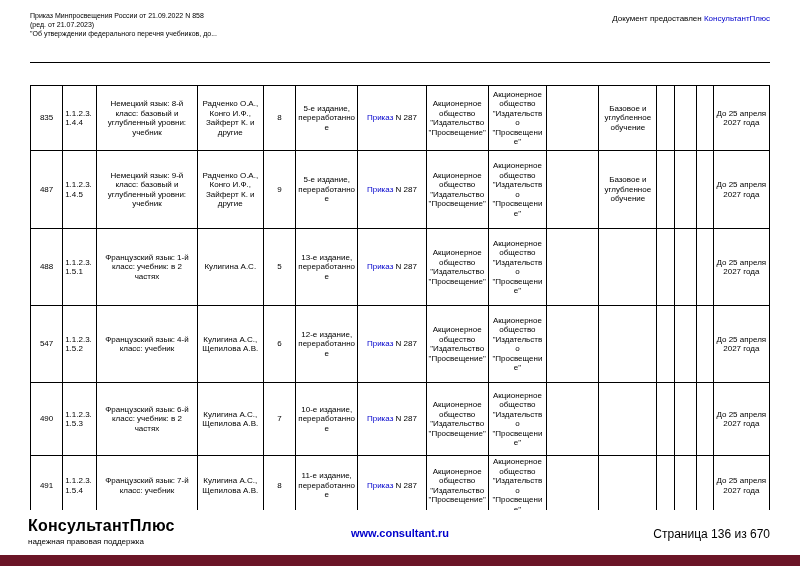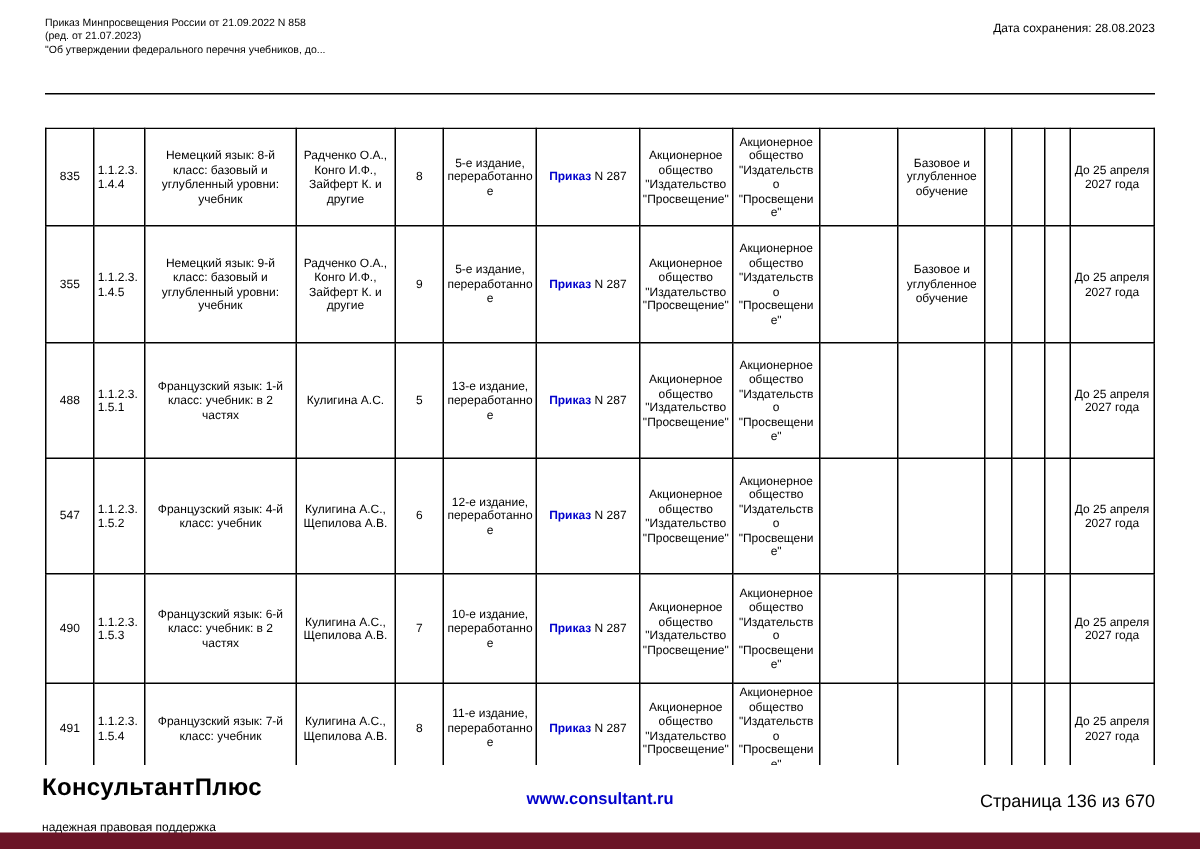--- a/index.html
+++ b/index.html
@@ -24,42 +24,42 @@
     font-size:8px; line-height:9.5px; padding:1px 2px;
     overflow:hidden; word-wrap:break-word; overflow-wrap:break-word;
   }
   td.c-code { text-align:left; word-break:break-all; }
   #table-body tr:nth-child(1){ height:65px; }
   #table-body tr:nth-child(2){ height:78px; }
   #table-body tr:nth-child(3){ height:77px; }
   #table-body tr:nth-child(4){ height:77px; }
   #table-body tr:nth-child(5){ height:73px; }
   #table-body tr:nth-child(6){ height:54px; }
-  .link { color:var(--link); cursor:pointer;font-weight:bold; }
+  .link { color:var(--link); cursor:pointer; }
 
   
   .footer-brand { position:absolute; left:28px; top:517px; }
   .brand-name { font-size:16px; font-weight:bold; letter-spacing:0.2px; }
-  .brand-sub { font-size:8px; margin-top:12px; }
+  .brand-sub { font-size:8px; margin-top:2px; }
   .footer-site { position:absolute; left:0; top:527px; width:800px; text-align:center;
                  font-size:11px; font-weight:bold; color:var(--link); }
   .footer-site span { cursor:pointer; }
   .footer-page { position:absolute; right:30px; top:527px; font-size:12px; }
   .bottom-bar { position:absolute; left:0; bottom:0; width:800px; height:11px; background:var(--bar); }
 </style>
 </head>
 <body>
 
 <div class="hdr-left">
   <div>Приказ Минпросвещения России от 21.09.2022 N 858</div>
   <div>(ред. от 21.07.2023)</div>
   <div>"Об утверждении федерального перечня учебников, до...</div>
 </div>
 <div class="hdr-right">
-  <div>Дата сохранения: 28.08.2023</div>
+  <div><span>Документ предоставлен </span><span class="hdr-link">КонсультантПлюс</span></div>
 </div>
 <div class="rule"></div>
 
 <div class="table-wrap">
   <table>
     <colgroup>
       <col style="width:32px">
         <col style="width:34px">
         <col style="width:100px">
       <col style="width:66px">
@@ -87,21 +87,21 @@
     <td>Акционерное общество "Издательство "Просвещение"</td>
     <td>Акционерное общество "Издательство "Просвещение"</td>
     <td></td>
     <td>Базовое и углубленное обучение</td>
     <td></td>
     <td></td>
     <td></td>
     <td>До 25 апреля 2027 года</td>
   </tr>
         <tr>
-    <td class="c-num">355</td>
+    <td class="c-num">487</td>
     <td class="c-code">1.1.2.3.1.4.5</td>
     <td>Немецкий язык: 9-й класс: базовый и углубленный уровни: учебник</td>
     <td>Радченко О.А., Конго И.Ф., Зайферт К. и другие</td>
     <td>9</td>
     <td>5-е издание, переработанное</td>
     <td><span class="link">Приказ</span><span> N 287</span></td>
     <td>Акционерное общество "Издательство "Просвещение"</td>
     <td>Акционерное общество "Издательство "Просвещение"</td>
     <td></td>
     <td>Базовое и углубленное обучение</td>

